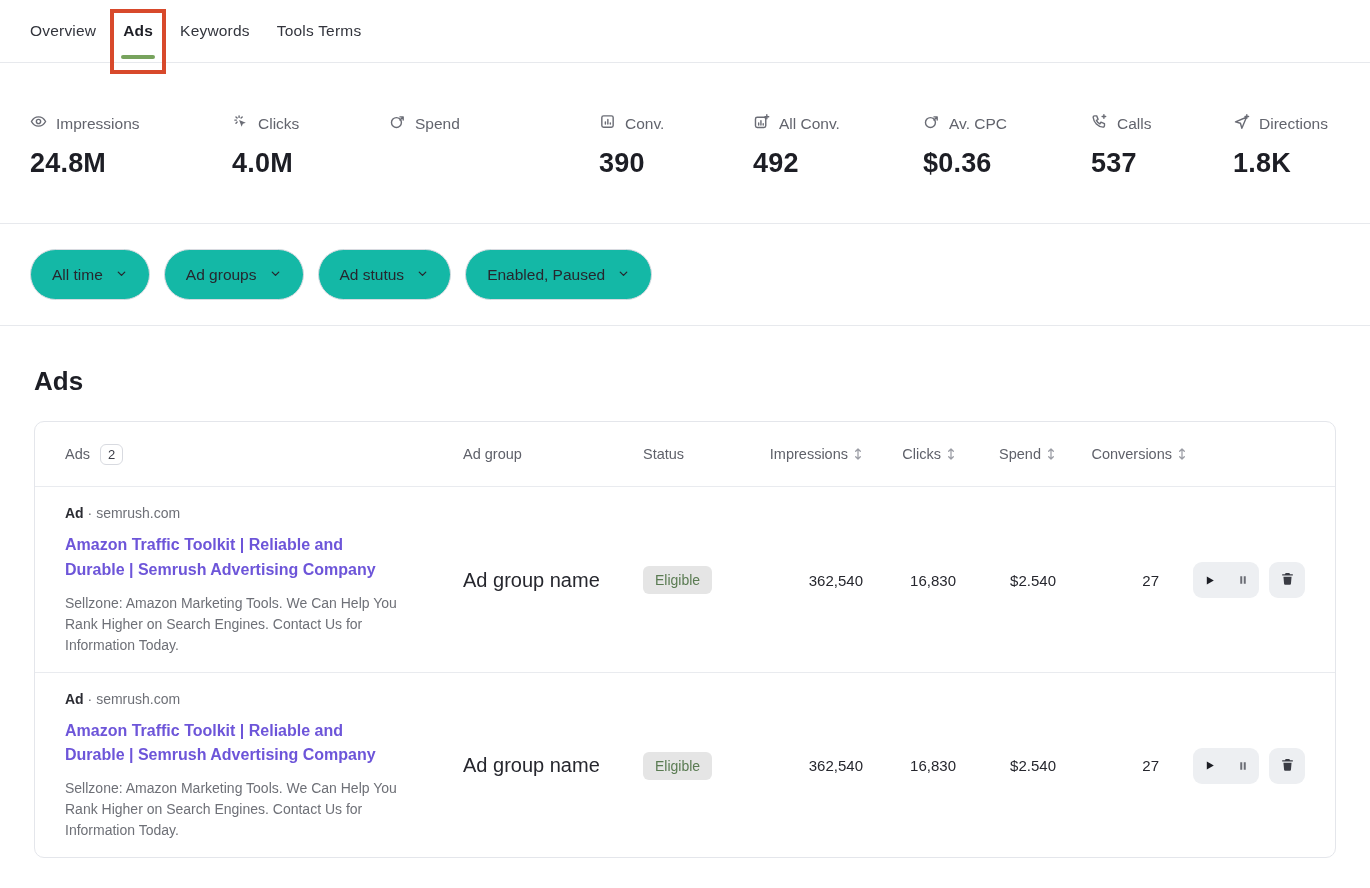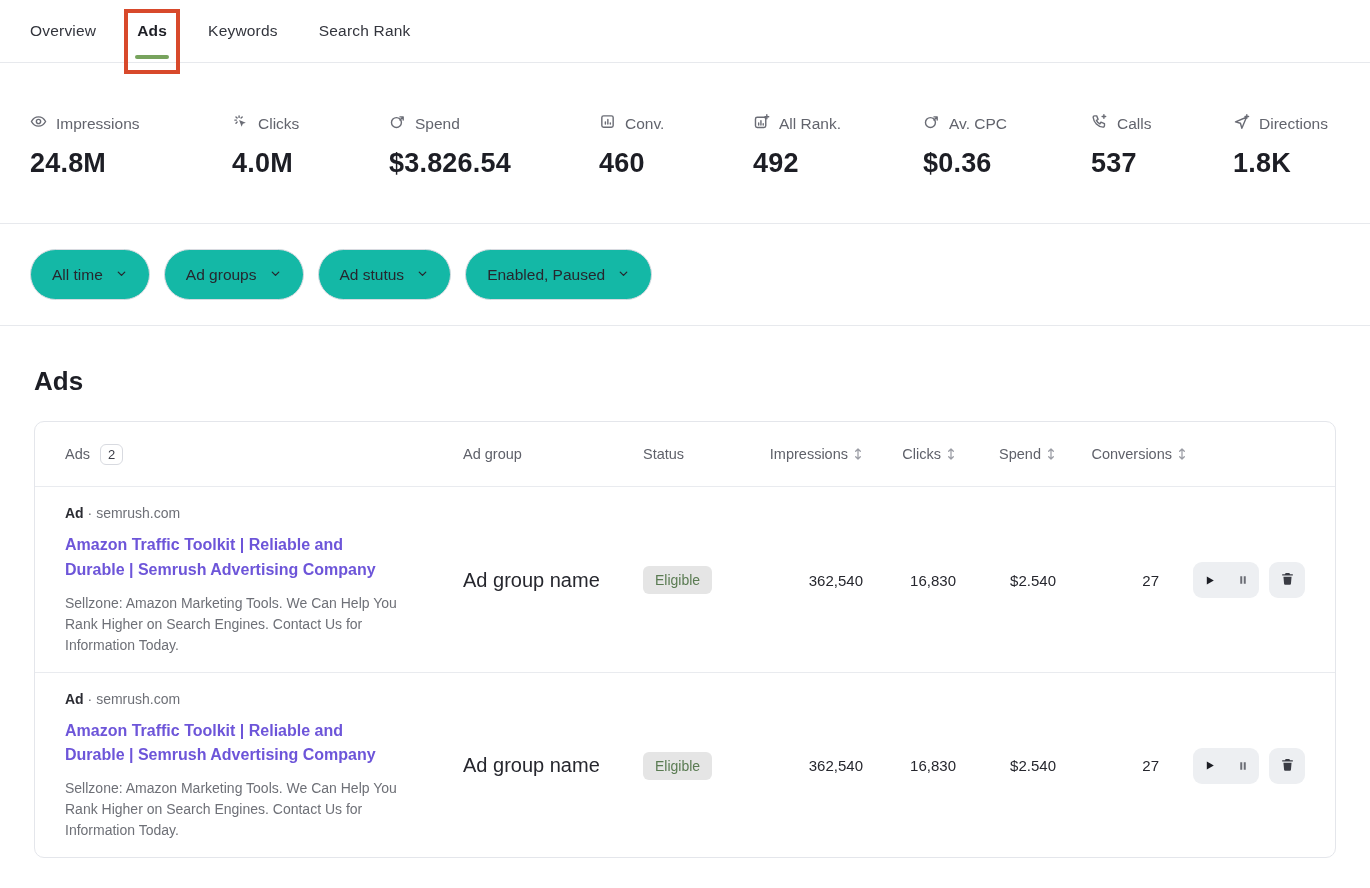--- a/index.html
+++ b/index.html
@@ -6,21 +6,21 @@
   html, body { width: 1370px; height: 888px; }
   body {
     font-family: "Liberation Sans", sans-serif;
     background: #ffffff;
     color: #26272e;
     overflow: hidden;
   }
 
   
   .tabs {
-    display: flex; align-items: center; gap: 41px;
+    display: flex; align-items: center; gap: 27px;
     height: 63px; padding: 0 30px;
     border-bottom: 1px solid #e7e9ed;
   }
   .tab { position: relative; font-size: 15.5px; color: #33353d; cursor: pointer; letter-spacing: .2px; }
   .tab.active { font-weight: 700; color: #1d1e25; }
   .tab-underline {
     position: absolute; left: -2px; right: -2px; top: calc(100% + 15px);
     height: 4px; border-radius: 2px; background: #77a35d;
   }
   .annotation-box {
@@ -101,21 +101,21 @@
   </div>
   <div class="tab active">
     <span>Ads</span>
     <span class="tab-underline"></span>
     <span class="annotation-box"></span>
   </div>
   <div class="tab">
     <span>Keywords</span>
   </div>
   <div class="tab">
-    <span>Search Rank</span>
+    <span>Tools Terms</span>
   </div>
 </nav>
 
 <section class="metrics">
 
   <div class="metric">
     <div class="metric-label">
       <span><svg width="17" height="17" viewBox="0 0 24 24" fill="none" stroke="#6a6c75" stroke-width="2" stroke-linecap="round" stroke-linejoin="round">
             <path d="M2 12s3.5-6.5 10-6.5S22 12 22 12s-3.5 6.5-10 6.5S2 12 2 12z"></path>
             <circle cx="12" cy="12" r="3"></circle>
@@ -137,42 +137,41 @@
   </div>
 
   <div class="metric">
     <div class="metric-label">
       <span><svg width="17" height="17" viewBox="0 0 24 24" fill="none" stroke="#6a6c75" stroke-width="2" stroke-linecap="round" stroke-linejoin="round">
             <circle cx="10.5" cy="13.5" r="7"></circle>
             <path d="M15.5 5.5h4.5v4.5M20 5.5l-4.5 4.5"></path>
           </svg></span>
       <span>Spend</span>
     </div>
-    <div class="metric-value">$3.826.54</div>
   </div>
 
   <div class="metric">
     <div class="metric-label">
       <span><svg width="17" height="17" viewBox="0 0 24 24" fill="none" stroke="#6a6c75" stroke-width="2" stroke-linecap="round" stroke-linejoin="round">
             <rect x="4" y="4" width="16" height="16" rx="2.5"></rect>
             <path d="M9 15.5v-3M12.5 15.5V9M16 15.5V14"></path>
           </svg></span>
       <span>Conv.</span>
     </div>
-    <div class="metric-value">460</div>
+    <div class="metric-value">390</div>
   </div>
 
   <div class="metric">
     <div class="metric-label">
       <span><svg width="17" height="17" viewBox="0 0 24 24" fill="none" stroke="#6a6c75" stroke-width="2" stroke-linecap="round" stroke-linejoin="round">
             <rect x="3.5" y="6" width="14.5" height="14.5" rx="2.5"></rect>
             <path d="M8 17v-3M11.2 17v-6M14.4 17v-2"></path>
             <path d="M19.5 2.5v5.5M16.8 5.2h5.4"></path>
           </svg></span>
-      <span>All Rank.</span>
+      <span>All Conv.</span>
     </div>
     <div class="metric-value">492</div>
   </div>
 
   <div class="metric">
     <div class="metric-label">
       <span><svg width="17" height="17" viewBox="0 0 24 24" fill="none" stroke="#6a6c75" stroke-width="2" stroke-linecap="round" stroke-linejoin="round">
             <circle cx="10.5" cy="13.5" r="7"></circle>
             <path d="M20 10V5.5h-4.5M20 5.5L15.5 10"></path>
           </svg></span>

